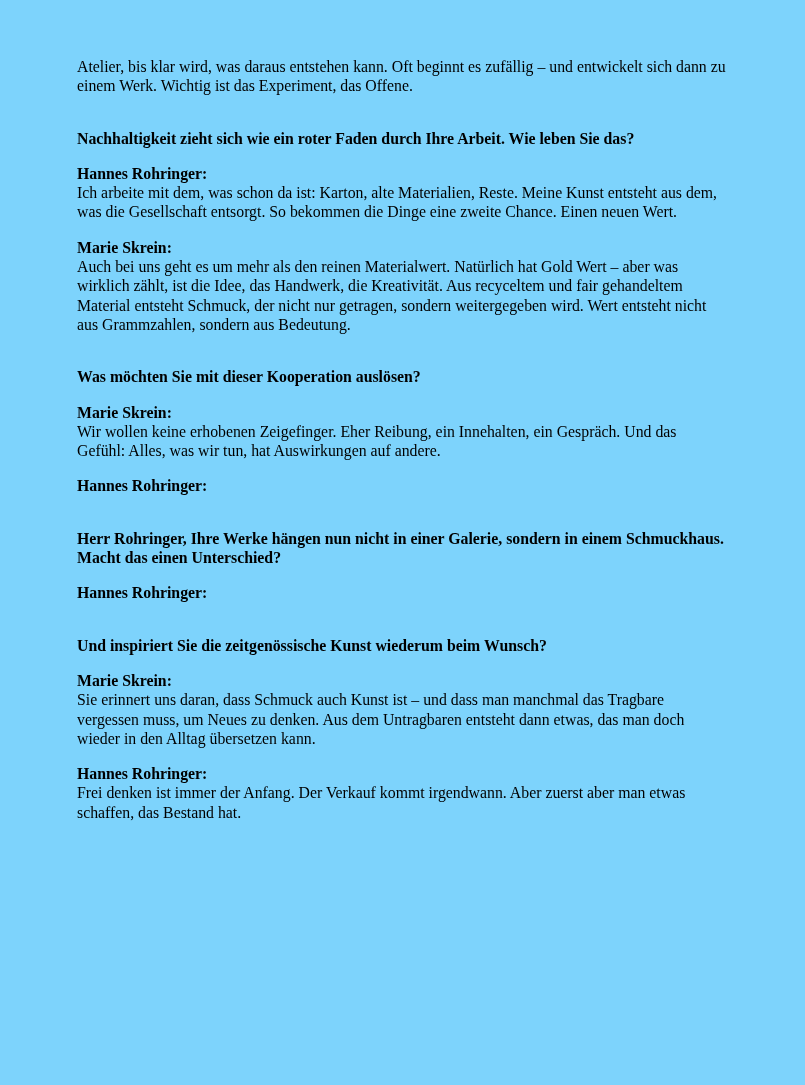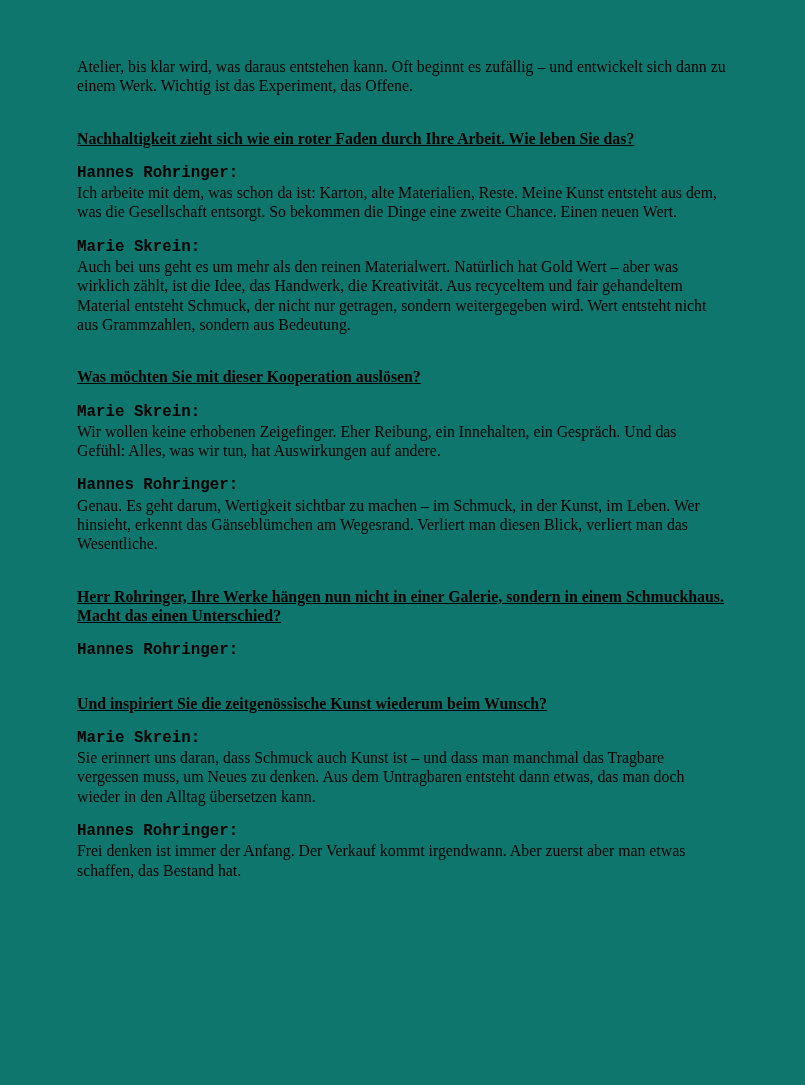--- a/index.html
+++ b/index.html
@@ -4,46 +4,44 @@
 <style>
   html, body {
     margin: 0;
     padding: 0;
     background: #ffffff;
   }
   .page {
     position: relative;
     width: 805px;
     height: 1085px;
-    background: #0f766e;
+    background: #7dd3fc;
     overflow: hidden;
     box-sizing: border-box;
     padding: 57px 78px 0 77px;
     color: #000000;
     font-family: "Liberation Serif", "DejaVu Serif", serif;
     font-size: 15.8px;
     line-height: 19.3px;
   }
   .doc-body {
     width: 650px;
   }
   p.paragraph {
     margin: 0 0 16px 0;
   }
   p.question {
     margin: 33px 0 16px 0;
     font-weight: bold;
-    text-decoration: underline;
   }
   .answer {
     margin: 0 0 16px 0;
   }
   .speaker-name {
     font-weight: bold;
-    font-family: Liberation Mono, monospace;
   }
   .answer-text {
     font-weight: normal;
   }
 </style>
 </head>
 <body>
 
 <div class="page">
   <div class="doc-body">
@@ -57,21 +55,20 @@
         <div class="speaker-name">Marie Skrein:</div>
         <div class="answer-text">Auch bei uns geht es um mehr als den reinen Materialwert. Natürlich hat Gold Wert – aber was wirklich zählt, ist die Idee, das Handwerk, die Kreativität. Aus recyceltem und fair gehandeltem Material entsteht Schmuck, der nicht nur getragen, sondern weitergegeben wird. Wert entsteht nicht aus Grammzahlen, sondern aus Bedeutung.</div>
       </div>
       <p class="question">Was möchten Sie mit dieser Kooperation auslösen?</p>
       <div class="answer">
         <div class="speaker-name">Marie Skrein:</div>
         <div class="answer-text">Wir wollen keine erhobenen Zeigefinger. Eher Reibung, ein Innehalten, ein Gespräch. Und das Gefühl: Alles, was wir tun, hat Auswirkungen auf andere.</div>
       </div>
       <div class="answer">
         <div class="speaker-name">Hannes Rohringer:</div>
-        <div class="answer-text">Genau. Es geht darum, Wertigkeit sichtbar zu machen – im Schmuck, in der Kunst, im Leben. Wer hinsieht, erkennt das Gänseblümchen am Wegesrand. Verliert man diesen Blick, verliert man das Wesentliche.</div>
       </div>
       <p class="question">Herr Rohringer, Ihre Werke hängen nun nicht in einer Galerie, sondern in einem Schmuckhaus. Macht das einen Unterschied?</p>
       <div class="answer">
         <div class="speaker-name">Hannes Rohringer:</div>
       </div>
       <p class="question">Und inspiriert Sie die zeitgenössische Kunst wiederum beim Wunsch?</p>
       <div class="answer">
         <div class="speaker-name">Marie Skrein:</div>
         <div class="answer-text">Sie erinnert uns daran, dass Schmuck auch Kunst ist – und dass man manchmal das Tragbare vergessen muss, um Neues zu denken. Aus dem Untragbaren entsteht dann etwas, das man doch wieder in den Alltag übersetzen kann.</div>
       </div>

